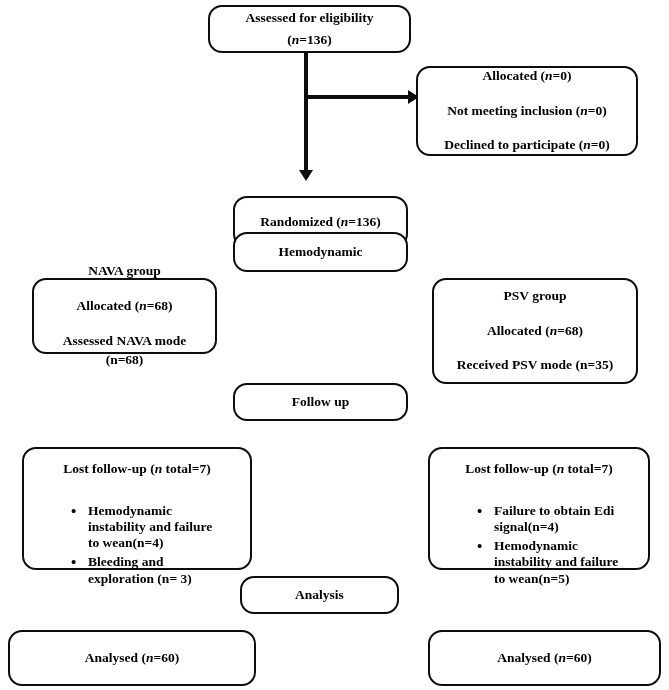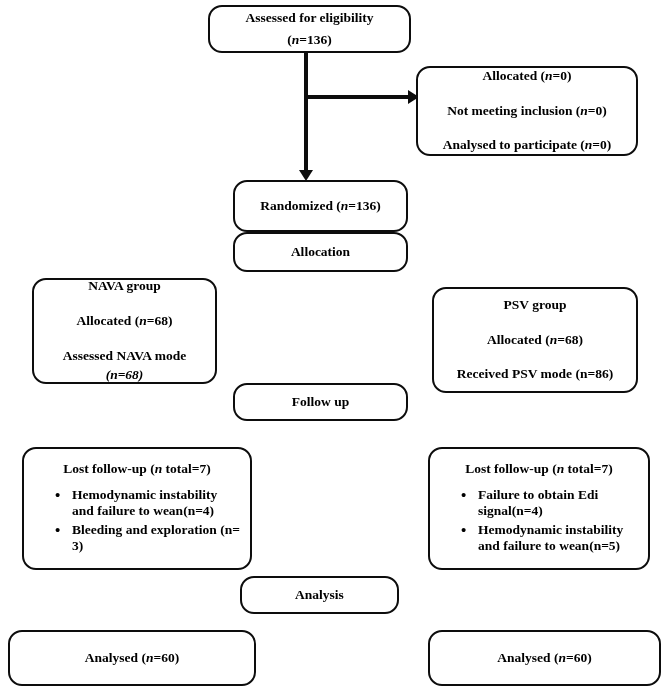--- a/index.html
+++ b/index.html
@@ -50,21 +50,21 @@
     align-items: stretch;
     justify-content: flex-start;
     padding: 12px 10px 10px 10px;
   }
   .node.bullets .heading {
     text-align: center;
     display: block;
     margin-bottom: 9px;
   }
   .node.bullets ul {
-    margin: 0;
+    margin: 16px;
     padding: 0 0 0 38px;
     list-style: none;
   }
   .node.bullets li {
     position: relative;
     text-align: left;
     margin-bottom: 3px;
     font-size: 13.5px;
     line-height: 1.2;
   }
@@ -109,42 +109,42 @@
   <div class="arrow-right" style="left:408px; top:90px;"></div>
 
   <div class="node" style="left:208px; top:5px; width:203px; height:48px;">
     <span class="line">Assessed for eligibility</span>
     <span class="line" style="margin-top:5px;"><span>(</span><span class="ital">n</span><span>=136)</span></span>
   </div>
 
   <div class="node" style="left:416px; top:66px; width:222px; height:90px;">
     <span class="line"><span>Allocated (</span><span class="ital">n</span><span>=0)</span></span>
     <span class="line"><span>Not meeting inclusion (</span><span class="ital">n</span><span>=0)</span></span>
-    <span class="line"><span>Analysed to participate (</span><span class="ital">n</span><span>=0)</span></span>
+    <span class="line"><span>Declined to participate (</span><span class="ital">n</span><span>=0)</span></span>
   </div>
 
-  <div class="node" style="left:233px; top:180px; width:175px; height:52px;text-align:right;">
+  <div class="node" style="left:233px; top:196px; width:175px; height:52px;text-align:right;">
     <span class="line"><span>Randomized (</span><span class="ital">n</span><span>=136)</span></span>
   </div>
 
   <div class="node stage" style="left:233px; top:232px; width:175px; height:40px;">
-    <span class="line">Allocation</span>
+    <span class="line">Hemodynamic</span>
   </div>
 
-  <div class="node" style="left:32px; top:278px; width:185px; height:106px;">
+  <div class="node" style="left:32px; top:278px; width:185px; height:76px;">
     <span class="line">NAVA group</span>
     <span class="line"><span>Allocated (</span><span class="ital">n</span><span>=68)</span></span>
     <span class="line">Assessed NAVA mode</span>
-    <span class="line" style="margin-top:2px;font-style:italic;">(n=68)</span>
+    <span class="line" style="margin-top:2px;">(n=68)</span>
   </div>
 
-  <div class="node" style="left:432px; top:287px; width:206px; height:106px;">
+  <div class="node" style="left:432px; top:278px; width:206px; height:106px;">
     <span class="line">PSV group</span>
     <span class="line"><span>Allocated (</span><span class="ital">n</span><span>=68)</span></span>
-    <span class="line">Received PSV mode (n=86)</span>
+    <span class="line">Received PSV mode (n=35)</span>
   </div>
 
   <div class="node stage" style="left:233px; top:383px; width:175px; height:38px;">
     <span class="line">Follow up</span>
   </div>
 
   <div class="node bullets" style="left:22px; top:447px; width:230px; height:123px;">
     <span class="heading"><span>Lost follow-up (</span><span class="ital">n</span><span> total=7)</span></span>
     <ul>
       <li>Hemodynamic instability and failure to wean(n=4)</li>

